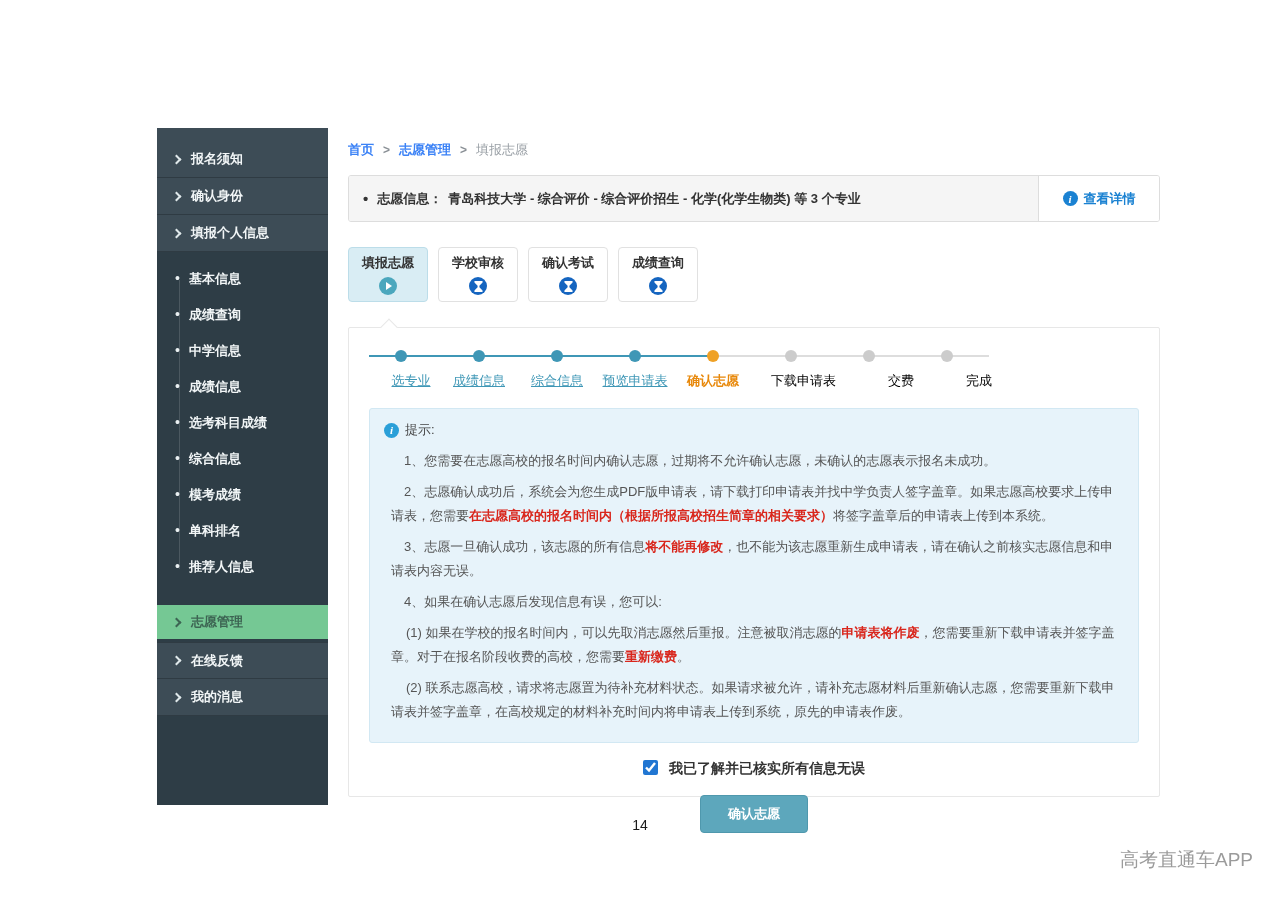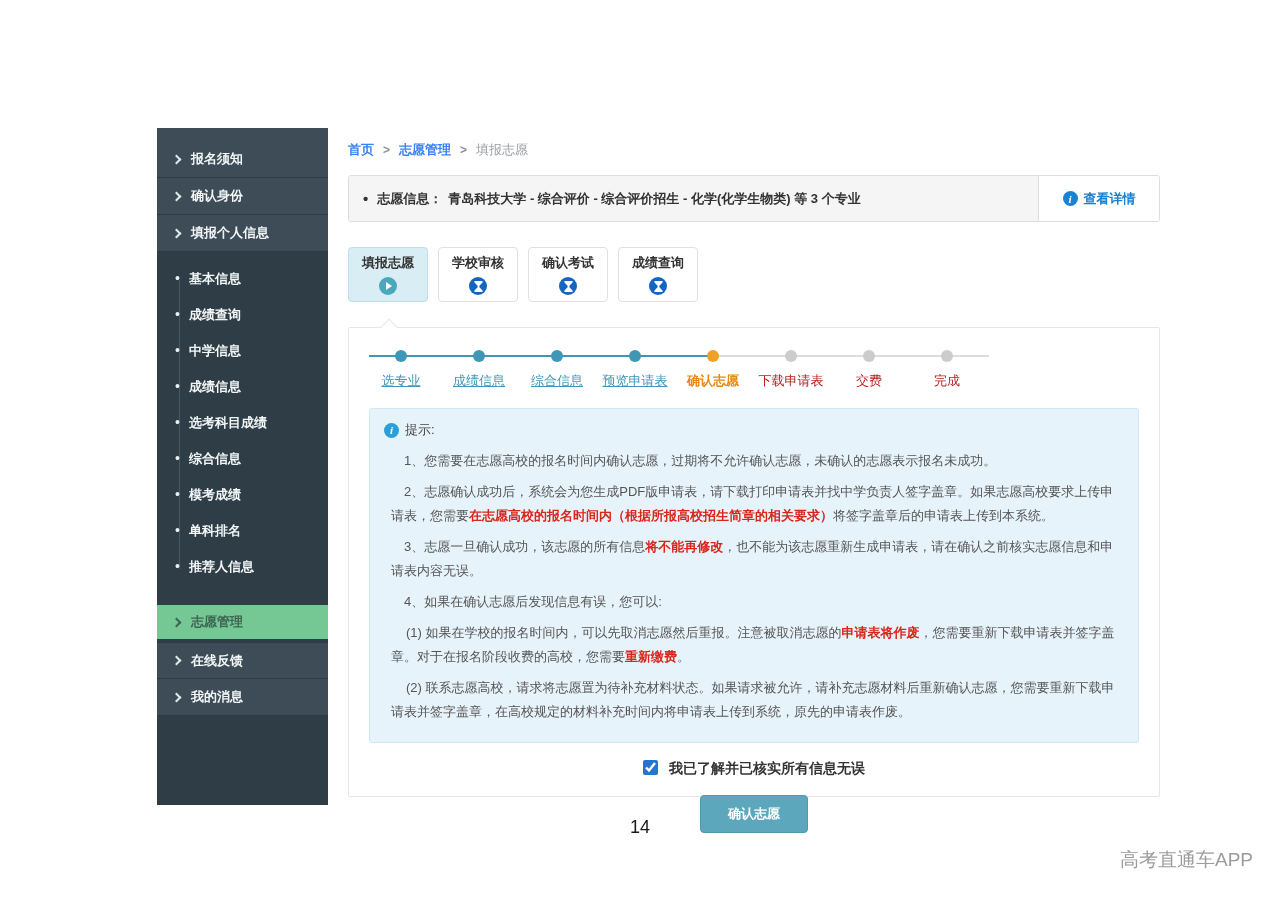--- a/index.html
+++ b/index.html
@@ -65,39 +65,39 @@
   .step-line { position:absolute; top:27px; height:2px; }
   .step-line.done { background:var(--teal-dark,#3f97b6); }
   .step-line.todo { background:#ddd; }
   .step-dot { position:absolute; top:22px; width:12px; height:12px; border-radius:50%; }
   .step-dot.done { background:var(--teal-dark,#3f97b6); }
   .step-dot.current { background:var(--orange,#efa126); }
   .step-dot.todo { background:#ccc; }
   .step-label { position:absolute; top:44px; width:90px; text-align:center; font-size:13px; }
   .step-label.done { color:var(--teal-dark,#3f97b6); text-decoration:underline; cursor:pointer; }
   .step-label.current { color:#e8890c; font-weight:bold; }
-  .step-label.todo { color:#b91c1c; }
+  .step-label.todo { color:#000000;text-align:right; }
   
   .tips { margin:0 20px; background:#e7f3fa; border:1px solid #d2e8f3; border-radius:3px;
     padding:9px 14px 11px; font-size:13px; color:#555; line-height:24px; }
   .tips-title { display:flex; align-items:center; color:#444; }
   .tips-title .i-icon { background:#2a9fd8; }
   .tip-line { margin:7px; }
   .tip-line.ind1 { text-indent:13px; }
   .tip-line.ind2 { text-indent:15px; }
   .tip-red { color:var(--red,#d9261c); font-weight:bold; }
   
   .confirm-row { margin-top:17px; text-align:center; font-size:14px; font-weight:bold; color:#333; }
   .confirm-row input { width:15px; height:15px; accent-color:#2176d2; vertical-align:-2px; margin-right:7px; cursor:pointer; }
   .btn-row { margin-top:17px; text-align:center; }
   .btn-row button { background:var(--button,#5da7bc); border:1px solid #4f98ad; border-radius:4px;
     color:#fff; font-size:13px; font-weight:bold; padding:9px 27px; cursor:pointer;
     font-family:"Liberation Sans","DejaVu Sans",sans-serif; }
   
-  .pagenum { position:absolute; left:0; right:0; top:817px; text-align:center; font-size:18px; color:#1a1a1a; }
+  .pagenum { position:absolute; left:0; right:0; top:817px; text-align:center; font-size:14px; color:#1a1a1a; }
   .watermark { position:absolute; right:27px; top:847px; font-size:19px; color:#9b9b9b; }
 </style>
 </head>
 <body>
 
 <div class="canvas">
 
   <aside class="sidebar">
     <div class="side-group top" id="side-top">
         <div class="side-item">
@@ -225,21 +225,21 @@
           <div class="step-line done" style="left: 20px; width: 32px;"></div>
           <div class="step-line done" style="left: 52px; width: 78px;"></div>
           <div class="step-line done" style="left: 130px; width: 78px;"></div>
           <div class="step-line done" style="left: 208px; width: 78px;"></div>
           <div class="step-line done" style="left: 286px; width: 78px;"></div>
           <div class="step-line todo" style="left: 364px; width: 78px;"></div>
           <div class="step-line todo" style="left: 442px; width: 78px;"></div>
           <div class="step-line todo" style="left: 520px; width: 78px;"></div>
           <div class="step-line todo" style="left: 598px; width: 42px;"></div>
           <div class="step-dot done" style="left: 46px;"></div>
-          <div class="step-label done" style="left: 7px;">选专业</div>
+          <div class="step-label done" style="left: 17px;">选专业</div>
           <div class="step-dot done" style="left: 124px;"></div>
           <div class="step-label done" style="left: 85px;">成绩信息</div>
           <div class="step-dot done" style="left: 202px;"></div>
           <div class="step-label done" style="left: 163px;">综合信息</div>
           <div class="step-dot done" style="left: 280px;"></div>
           <div class="step-label done" style="left: 241px;">预览申请表</div>
           <div class="step-dot current" style="left: 358px;"></div>
           <div class="step-label current" style="left: 319px;">确认志愿</div>
           <div class="step-dot todo" style="left: 436px;"></div>
           <div class="step-label todo" style="left: 397px;">下载申请表</div>

